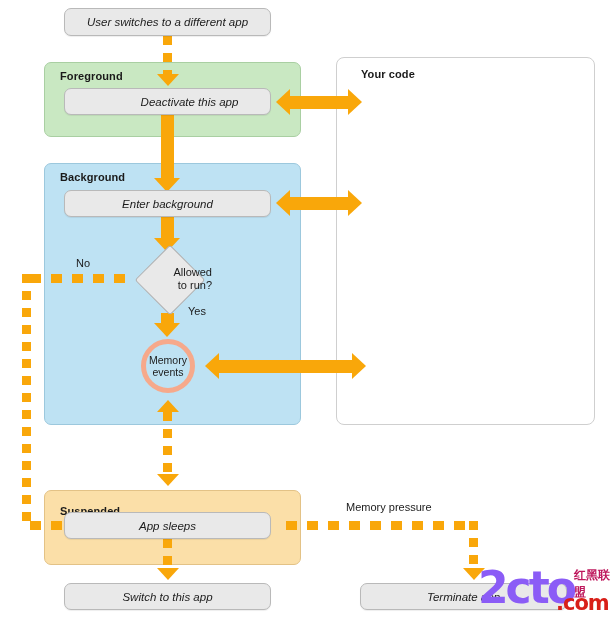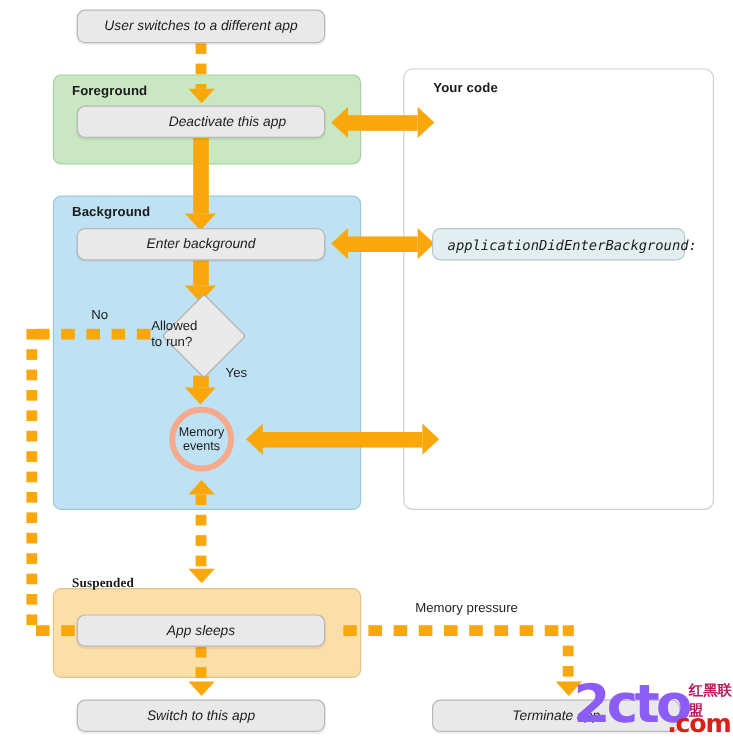--- a/index.html
+++ b/index.html
@@ -89,21 +89,21 @@
     margin-left: -24px; margin-top: -24px;
     background: #e9e9e9;
     border: 1px solid #b0b0b0;
     transform: rotate(45deg);
     border-radius: 3px;
   }
   #decision-label {
     position: absolute;
     left: 0; top: 0; width: 86px; height: 70px;
     display: flex; flex-direction: column;
-    align-items: flex-start; justify-content: center;
+    align-items: flex-end; justify-content: center;
     font-size: 11px; color: #1b1b1b; line-height: 13px;
   }
 
   
   #monitor-circle {
     position: absolute;
     left: 141px; top: 339px;
     width: 54px; height: 54px;
     border-radius: 50%;
     border: 5px solid #f6a98b;
@@ -192,21 +192,21 @@
 <body>
 
 <div id="canvas">
 
   <div class="state-box" id="fg-box"></div>
   <div class="state-box" id="bg-box"></div>
   <div class="state-box" id="susp-box"></div>
 
   <div class="state-title" style="left:60px; top:70px;">Foreground</div>
   <div class="state-title" style="left:60px; top:171px;">Background</div>
-  <div class="state-title" style="left:60px; top:480px;font-family:Liberation Serif, serif;">Suspended</div>
+  <div class="state-title" style="left:60px; top:505px;">Suspended</div>
 
   <div id="code-panel"></div>
   <div class="state-title" style="left:361px; top:68px;">Your code</div>
 
   <div class="solid-v" style="left:161px; top:115px; height:63px;"></div>
   <div class="head head-down" style="left:154px; top:178px;"></div>
 
   <div class="solid-v" style="left:161px; top:217px; height:21px;"></div>
   <div class="head head-down" style="left:154px; top:238px;"></div>
 
@@ -266,21 +266,20 @@
   <div class="edge-label" style="left:76px; top:256px;">No</div>
   <div class="edge-label" style="left:188px; top:304px;">Yes</div>
 
   <div id="monitor-circle">
     <span>Memory</span>
     <span>events</span>
   </div>
 
   <div class="edge-label" style="left:346px; top:500px;">Memory pressure</div>
 
-  <div class="node code" style="left:360px; top:190px; width:211px; height:27px;">applicationDidEnterBackground:</div>
 
   <div id="watermark">
     <div id="wm-main">2cto</div>
     <div id="wm-com">.com</div>
     <div id="wm-cn">红黑联盟</div>
   </div>
 
 </div>
 
 </body></html>

